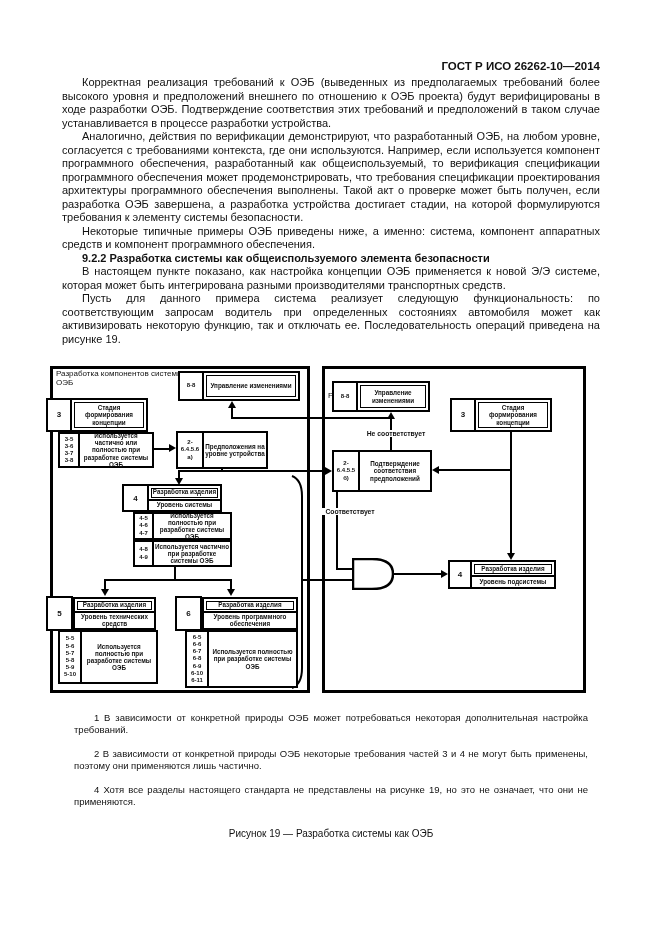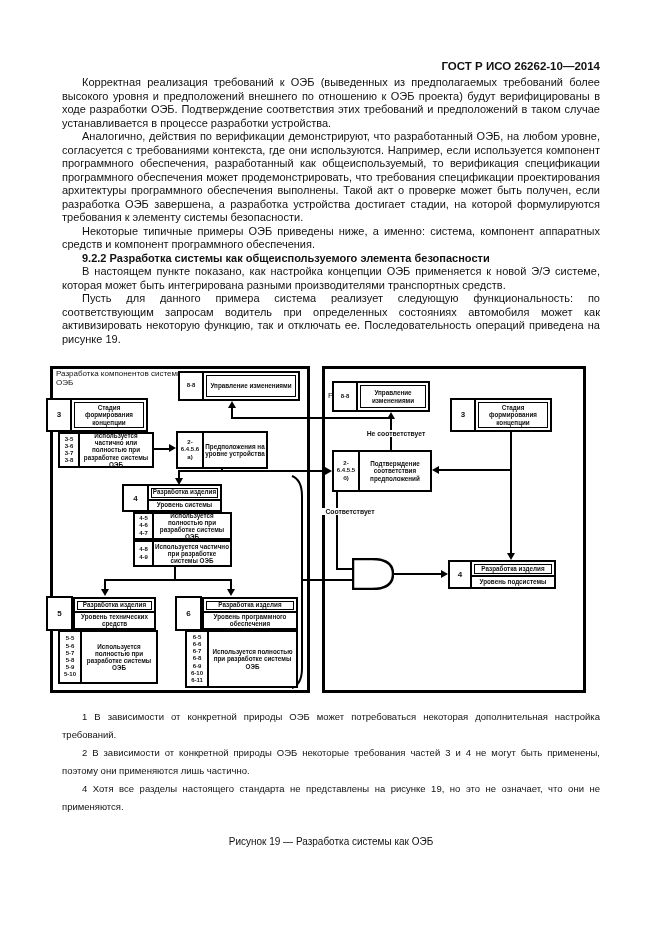--- a/index.html
+++ b/index.html
@@ -42,21 +42,21 @@
        font-size:6.3px;font-weight:bold;line-height:1.12;box-sizing:border-box;}
   .lbl.inner{margin:2px;border:1px solid #000;}
   .stack{flex:1;display:flex;flex-direction:column;box-sizing:border-box;}
   .stack .h1{border:1px solid #000;margin:2px 2px 1px 2px;flex:1;display:flex;align-items:center;justify-content:center;font-size:6.3px;font-weight:bold;text-align:center;line-height:1.1;}
   .stack .h2{border-top:2px solid #000;flex:1;display:flex;align-items:center;justify-content:center;font-size:6.3px;font-weight:bold;text-align:center;line-height:1.1;padding:1px;}
   .solo{position:absolute;border:2px solid #000;background:#fff;box-sizing:border-box;display:flex;align-items:center;justify-content:center;font-size:8px;font-weight:bold;z-index:2;}
   .flag{position:absolute;font-size:6.8px;font-weight:bold;background:#fff;z-index:3;padding:0 1px;line-height:1.1;}
   
   .notes{margin-top:8px;}
   .notes .ntitle{font-size:9.5px;text-indent:20px;letter-spacing:0.5px;}
-  .notes p{margin:0;font-size:9.5px;line-height:18px;text-align:justify;text-indent:20px;}
+  .notes p{margin:12px;font-size:9.5px;line-height:12px;text-align:justify;text-indent:20px;}
   .caption{margin-top:20px;text-align:center;font-size:10px;}
   .page-number{margin-top:14px;text-align:right;font-size:11px;}
 </style>
 </head>
 <body>
 
 <div class="page">
 
   <div class="doc-header">ГОСТ Р ИСО 26262-10—2014</div>
 

